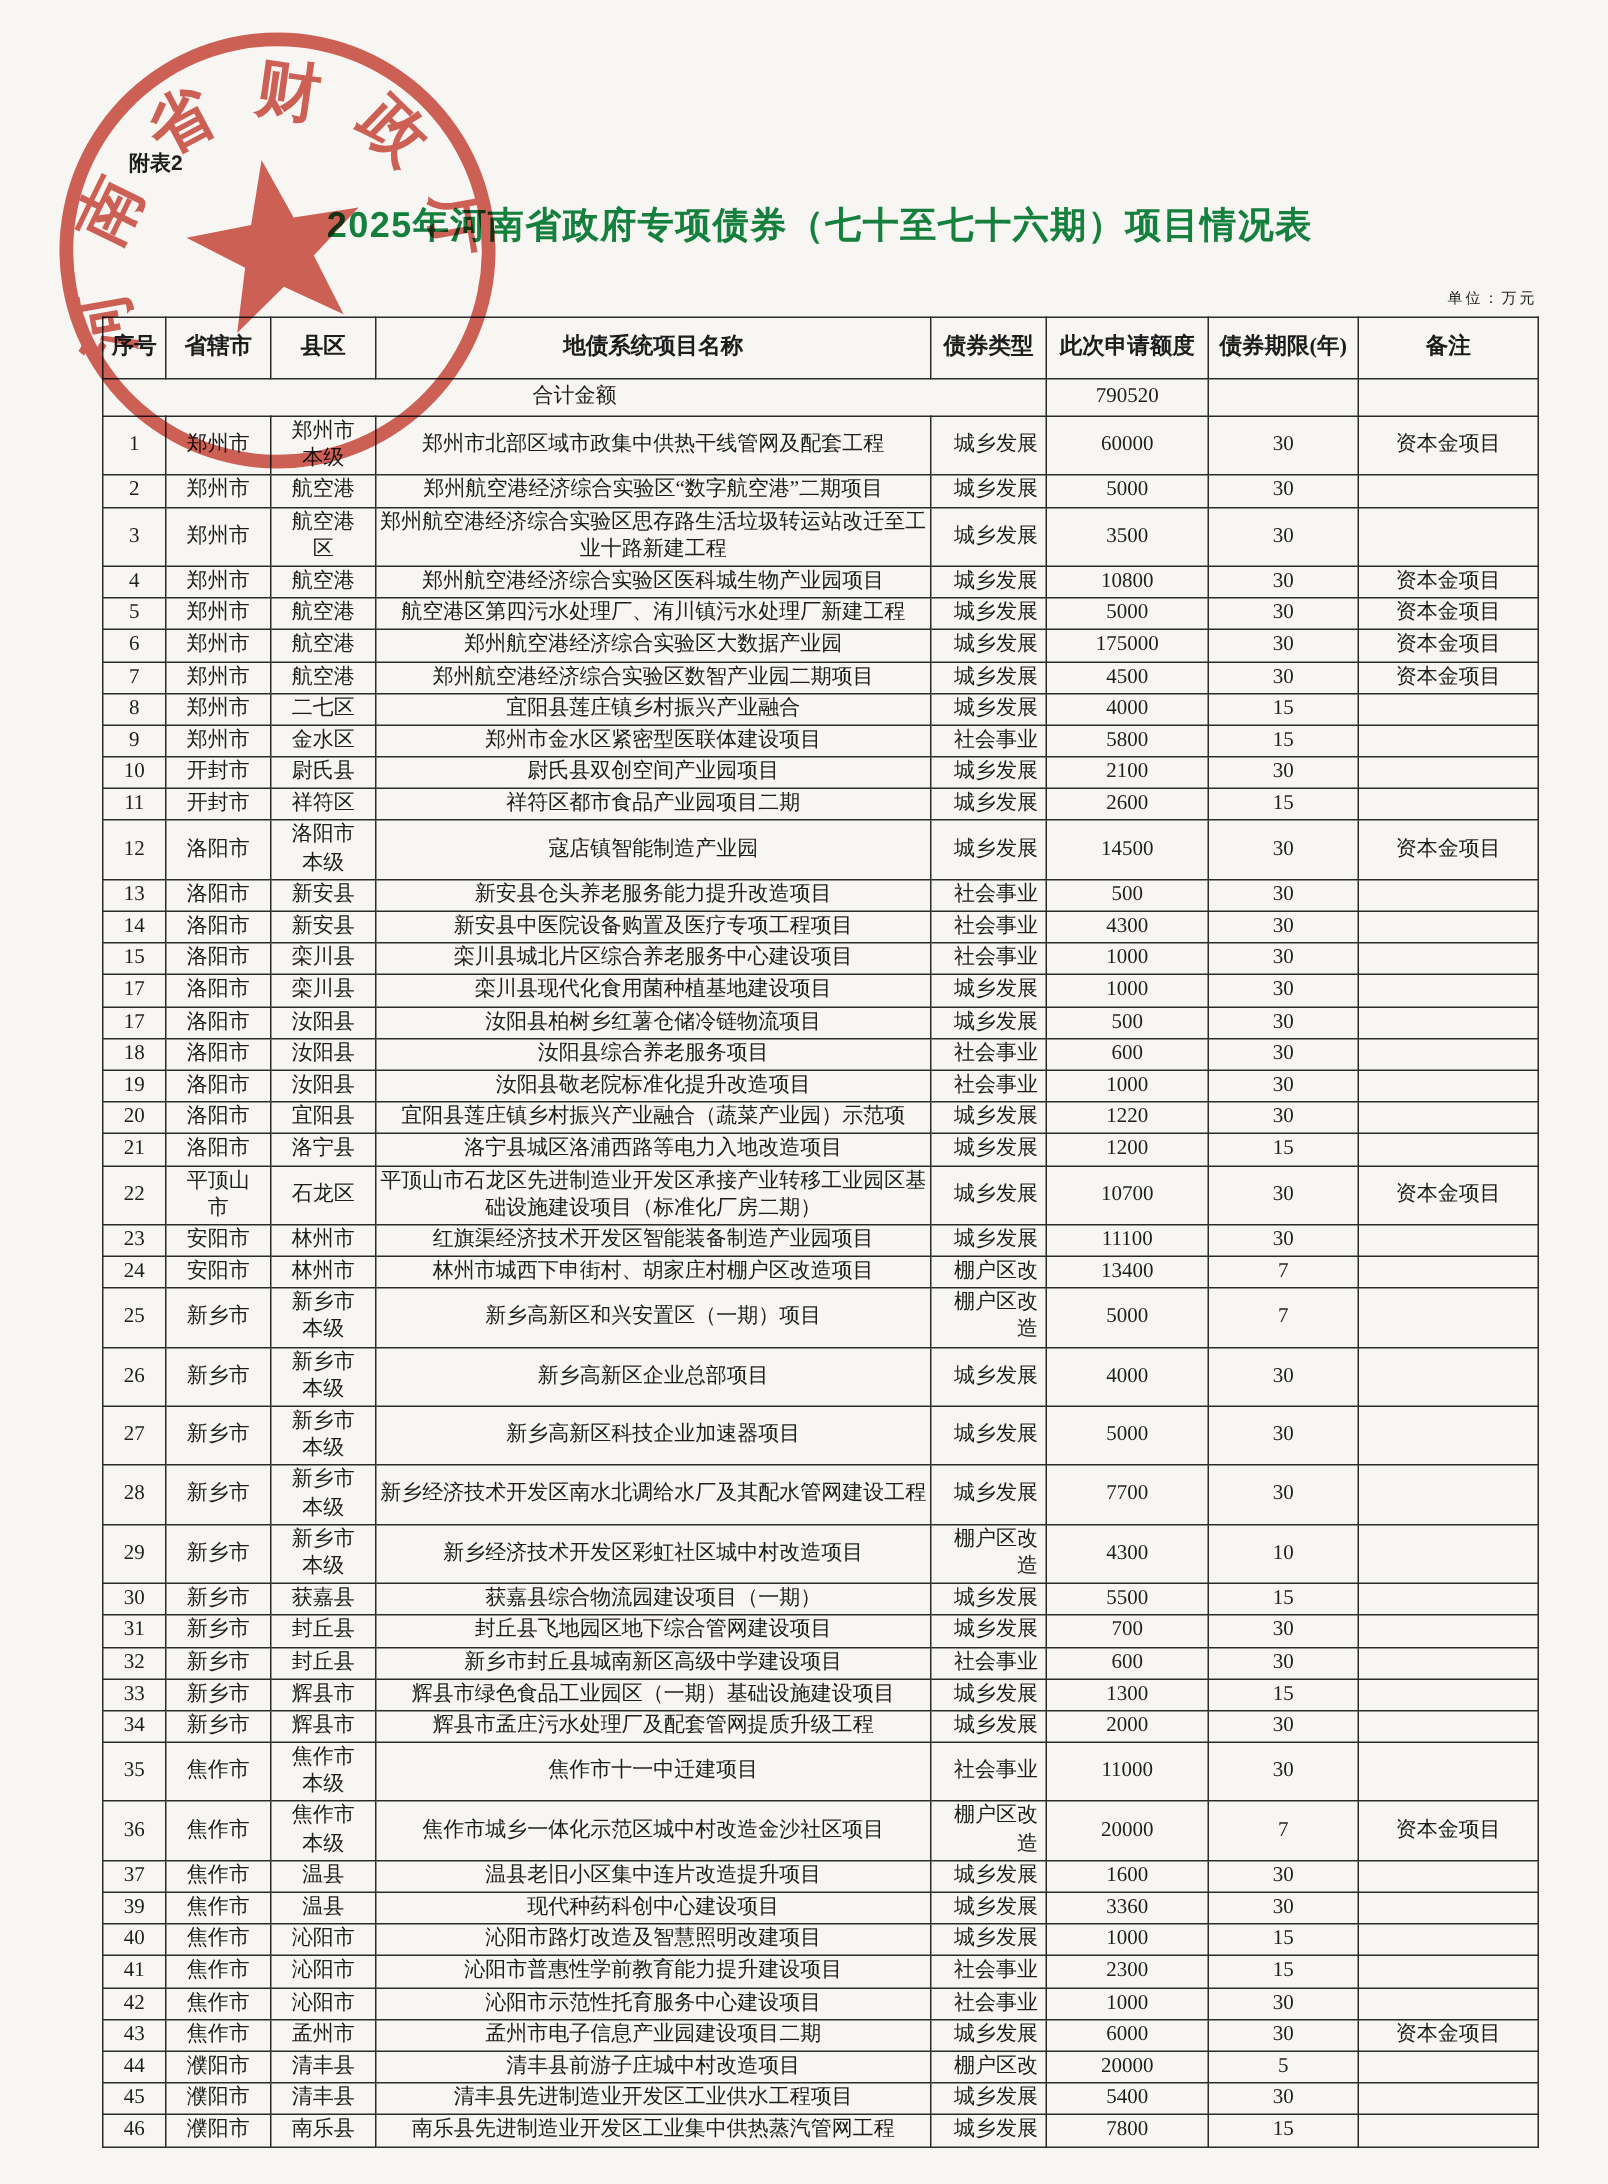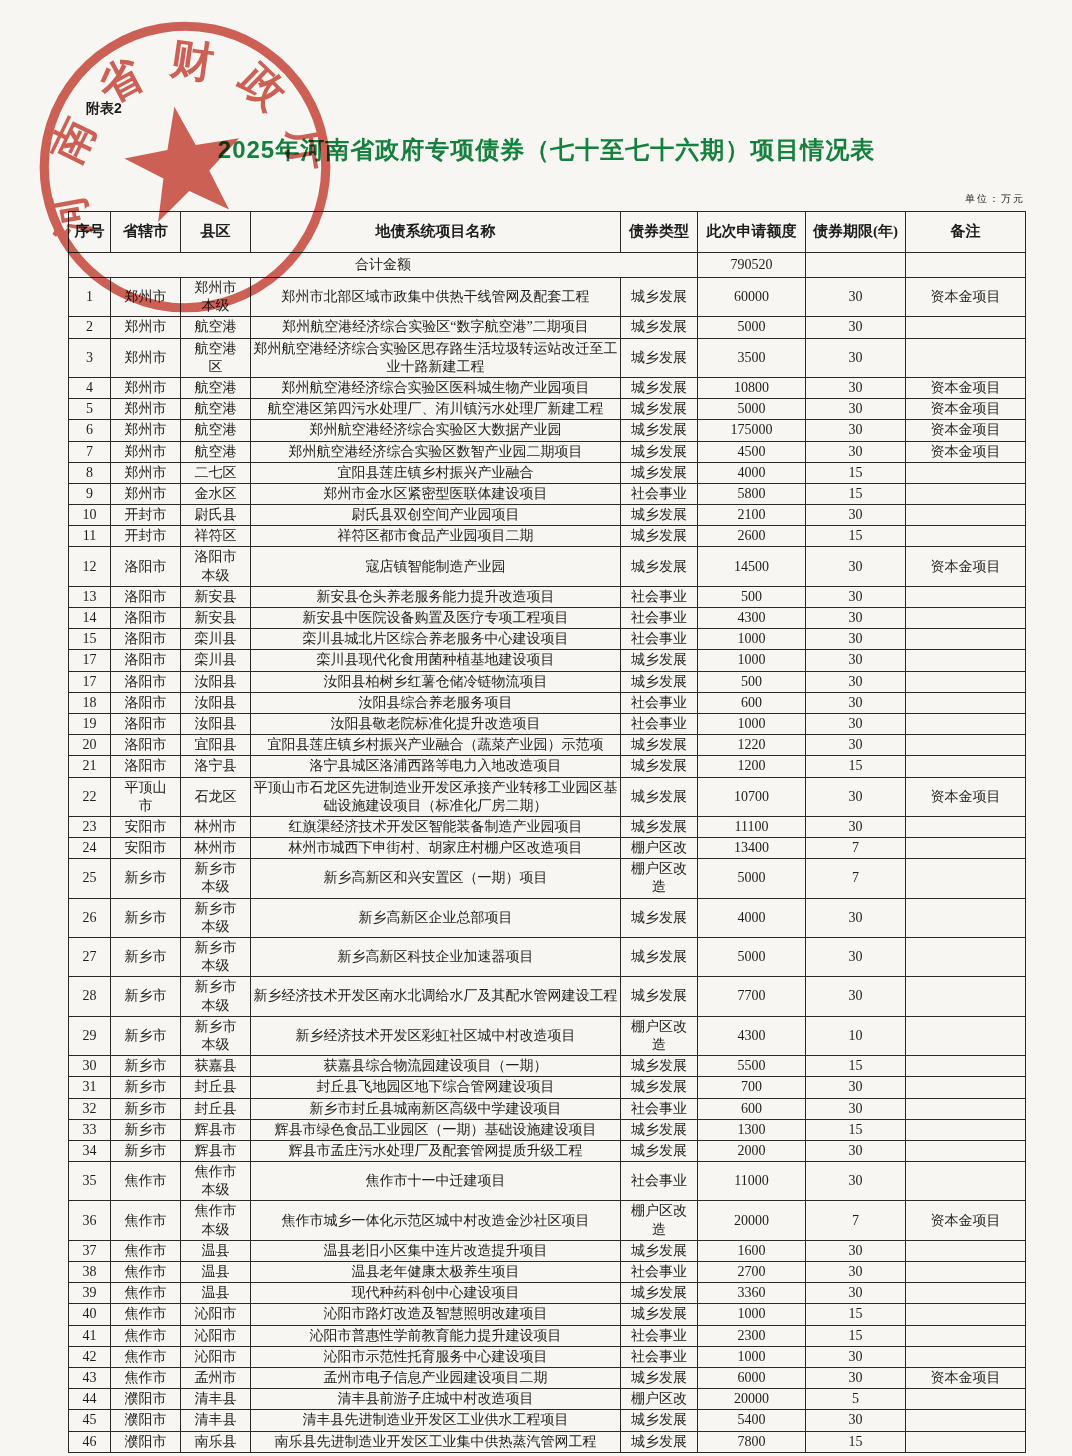--- a/index.html
+++ b/index.html
@@ -63,21 +63,21 @@
     overflow:hidden;
     word-break:break-all;
   }
   thead th {
     font-weight:bold;
     height:41px;
     font-size:15px;
     padding:2px;
   }
   td.c-city, td.c-county { padding:1px 8px; }
-  td.c-type { padding:1px 5px; }
+  td.c-type { padding:1px 5px;text-align:right; }
   tr.total-row td { height:25px; font-weight:normal; }
   tr.total-row td.t-amount { font-weight:normal; }
   tbody tr td { height:21px; }
 </style>
 </head>
 <body>
 
 <div class="sheet">
 
   <svg class="stamp" viewBox="0 0 300 300" aria-hidden="true" style="color: rgb(203, 64, 52);">
@@ -491,30 +491,20 @@
           <td>37</td>
           <td class="c-city">焦作市</td>
           <td class="c-county">温县</td>
           <td>温县老旧小区集中连片改造提升项目</td>
           <td class="c-type">城乡发展</td>
           <td>1600</td>
           <td>30</td>
           <td></td>
         </tr>
         <tr>
-          <td>38</td>
-          <td class="c-city">焦作市</td>
-          <td class="c-county">温县</td>
-          <td>温县老年健康太极养生项目</td>
-          <td class="c-type">社会事业</td>
-          <td>2700</td>
-          <td>30</td>
-          <td></td>
-        </tr>
-        <tr>
           <td>39</td>
           <td class="c-city">焦作市</td>
           <td class="c-county">温县</td>
           <td>现代种药科创中心建设项目</td>
           <td class="c-type">城乡发展</td>
           <td>3360</td>
           <td>30</td>
           <td></td>
         </tr>
         <tr>

